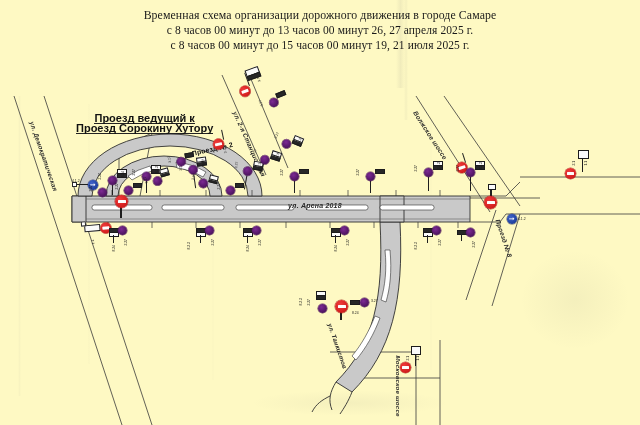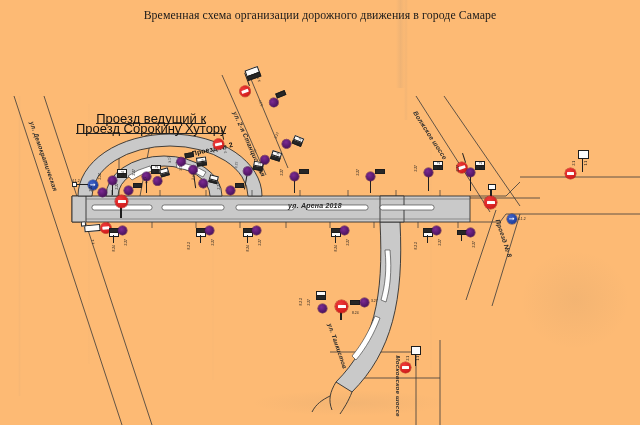--- a/index.html
+++ b/index.html
@@ -4,21 +4,21 @@
 <style>
   html, body {
     margin: 0;
     padding: 0;
     background: #ffffff;
   }
   #page {
     position: relative;
     width: 640px;
     height: 425px;
-    background: #fdba74;
+    background: #fef9c3;
     overflow: hidden;
     font-family: "Liberation Sans", sans-serif;
   }
   
   .scan-streak {
     position: absolute;
     background: linear-gradient(to right, rgba(0,0,0,0.0), rgba(120,120,120,0.10), rgba(0,0,0,0.0));
     pointer-events: none;
   }
   .scan-blotch {
@@ -68,22 +68,22 @@
   }
   .street-label.plain {
     font-style: normal;
     font-weight: bold;
     font-size: 7px;
     color: #111;
   }
   .callout {
     position: absolute;
     font-family: "Liberation Sans", sans-serif;
-    font-size: 13px;
-    font-weight: normal;
+    font-size: 11px;
+    font-weight: bold;
     color: #111;
     white-space: nowrap;
     text-align: center;
     line-height: 9px;
   }
   .callout .ul { border-bottom: 1px solid #222; display: inline-block; padding-bottom: 0px;}
 
   
   .sign {
     position: absolute;
@@ -163,20 +163,22 @@
   <div class="scan-streak" style="left:404px;top:0px;width:4px;height:120px;opacity:.7;"></div>
   <div class="scan-streak" style="left:18px;top:96px;width:3px;height:300px;opacity:.45;"></div>
   <div class="scan-streak" style="left:88px;top:104px;width:2px;height:260px;opacity:.35;"></div>
   <div class="scan-streak" style="left:212px;top:230px;width:2px;height:150px;opacity:.3;"></div>
   <div class="scan-streak" style="left:430px;top:120px;width:2px;height:250px;opacity:.3;"></div>
   <div class="scan-blotch" style="left:250px;top:390px;width:200px;height:26px;"></div>
   <div class="scan-blotch" style="left:520px;top:250px;width:110px;height:100px;"></div>
 
   <div id="title-block">
     <div class="t-line l0">Временная схема организации дорожного движения в городе Самаре</div>
+    <div class="t-line">с 8 часов 00 минут до 13 часов 00 минут 26, 27 апреля 2025 г.</div>
+    <div class="t-line">с 8 часов 00 минут до 15 часов 00 минут 19, 21 июля 2025 г.</div>
   </div>
 
   <div id="map">
     <svg width="640" height="425" viewBox="0 0 640 425" xmlns="http://www.w3.org/2000/svg">
       <defs>
         <style>
           .rd   { fill:#c9c9c9; stroke:#2f2f2f; stroke-width:0.9; }
           .rdl  { fill:none; stroke:#2f2f2f; stroke-width:0.9; }
           .thin { fill:none; stroke:#3a3a3a; stroke-width:0.8; }
           .mark { fill:#ffffff; stroke:#2f2f2f; stroke-width:0.6; }

